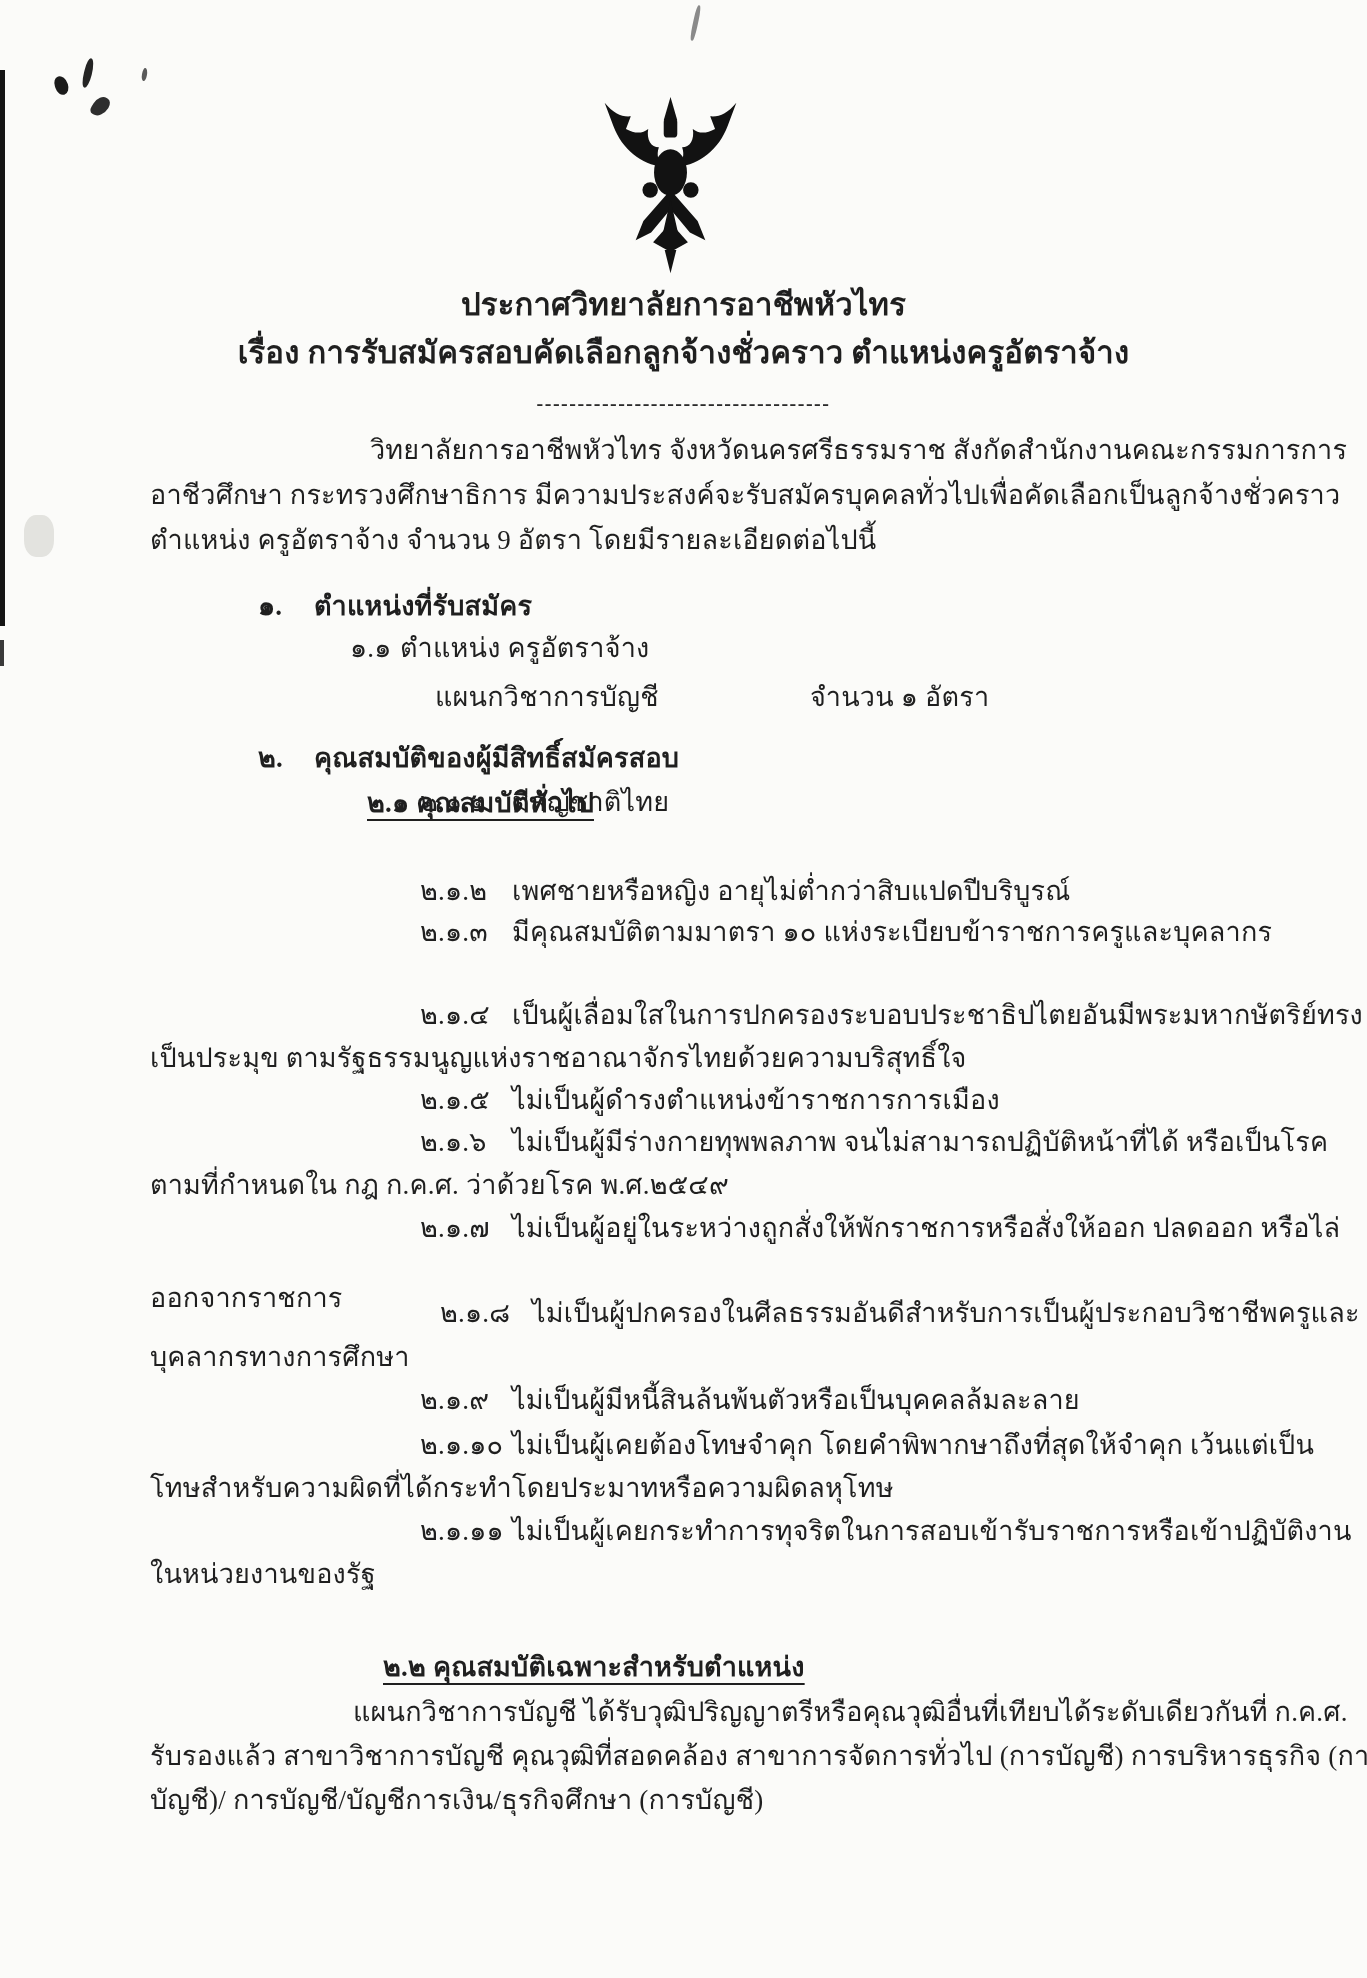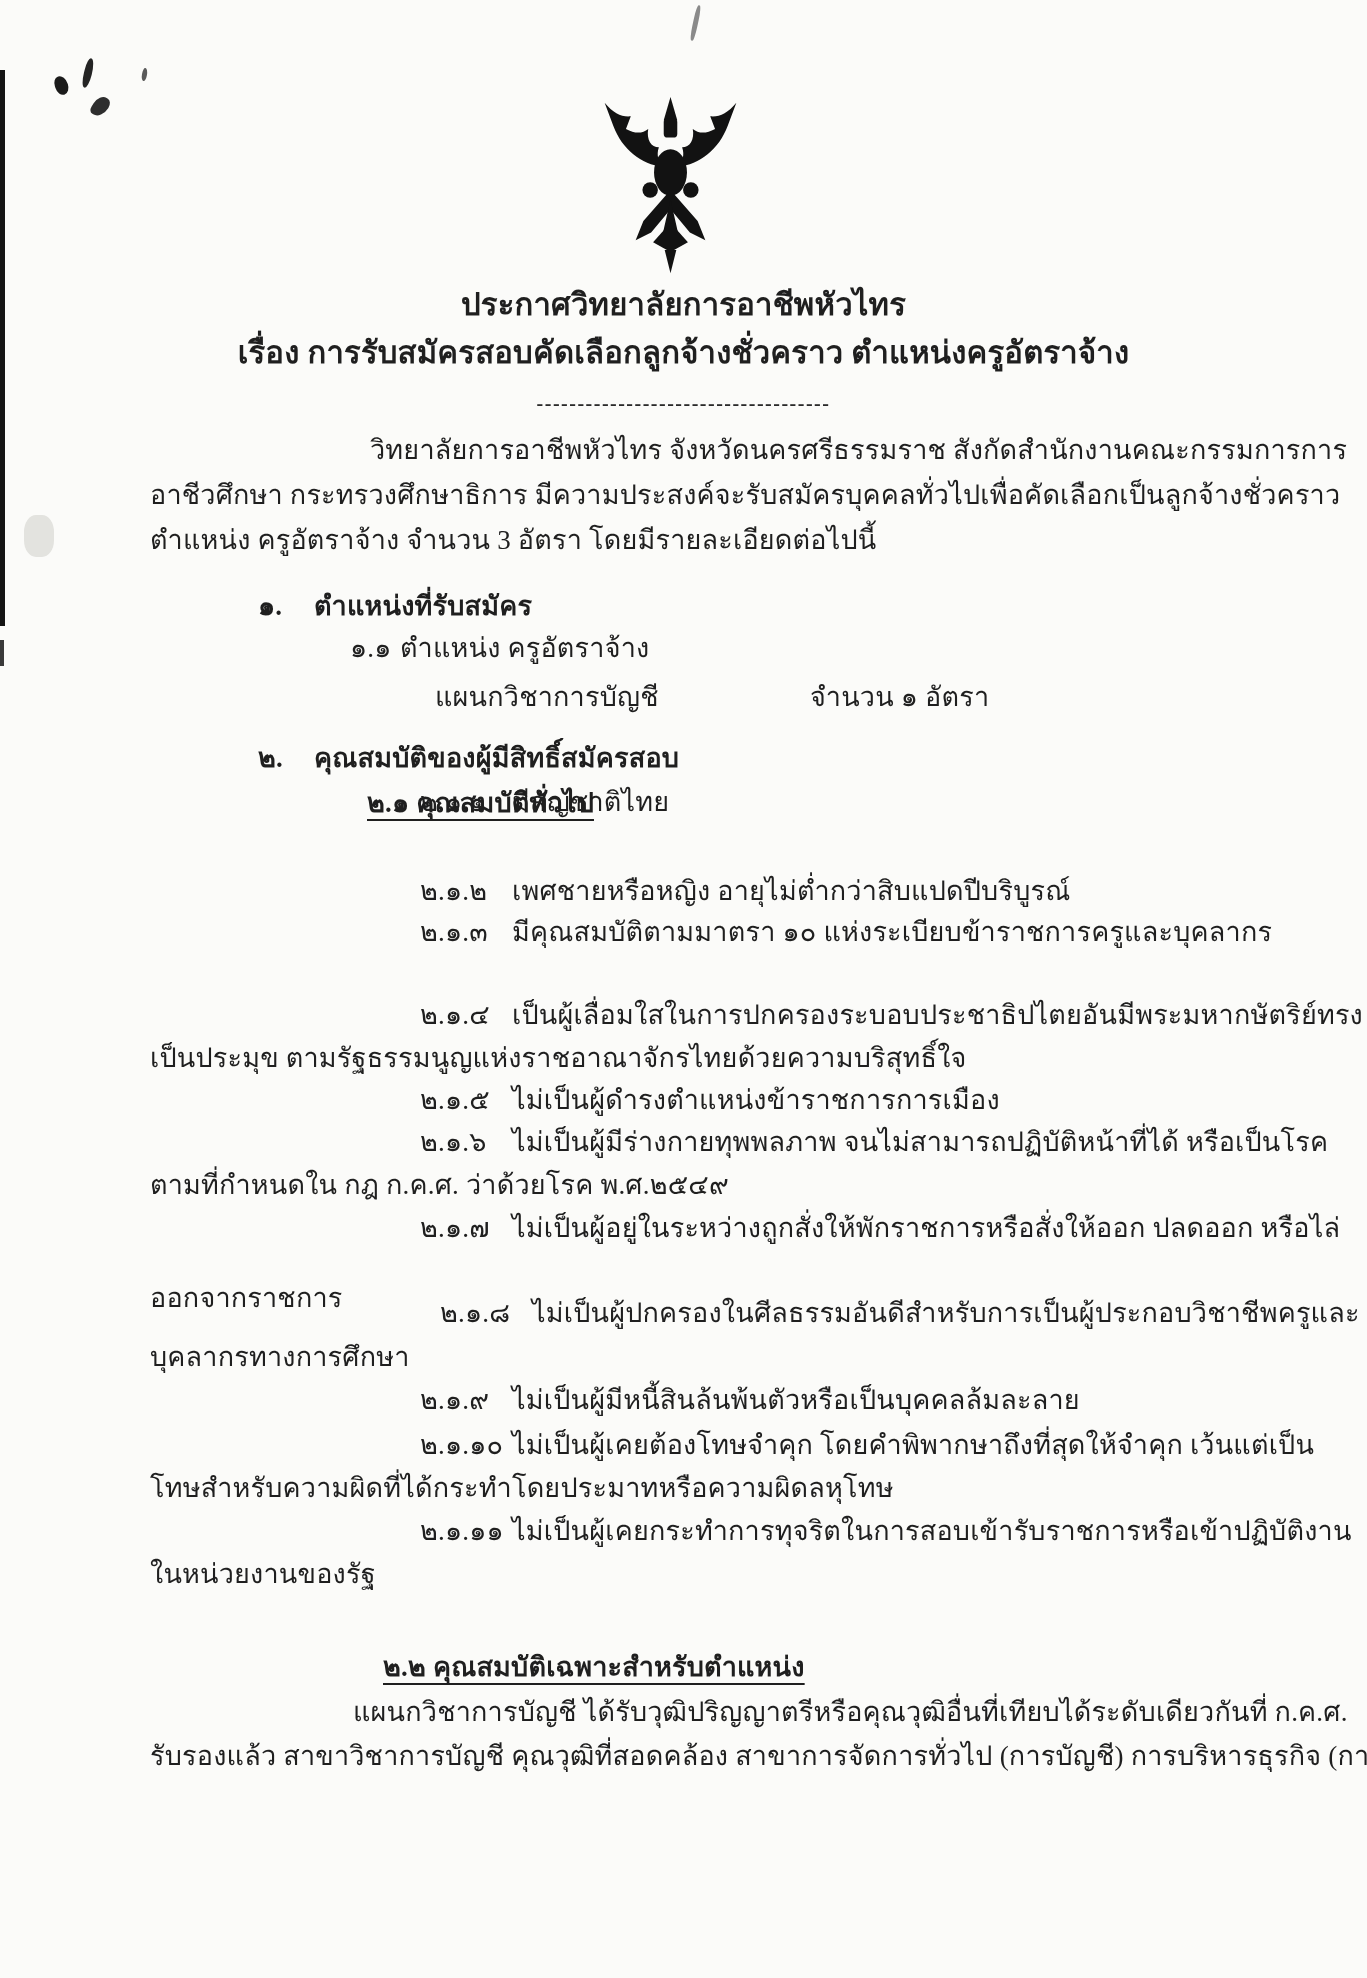--- a/index.html
+++ b/index.html
@@ -79,21 +79,21 @@
       </g>
     </svg>
   </div>
 
   <div class="line center bold title" style="top:285px">ประกาศวิทยาลัยการอาชีพหัวไทร</div>
   <div class="line center bold title" style="top:333px">เรื่อง  การรับสมัครสอบคัดเลือกลูกจ้างชั่วคราว ตำแหน่งครูอัตราจ้าง</div>
   <div class="line center divider" style="top:383px">------------------------------------</div>
 
   <div class="line" style="top:430px;left:370px">วิทยาลัยการอาชีพหัวไทร  จังหวัดนครศรีธรรมราช  สังกัดสำนักงานคณะกรรมการการ</div>
   <div class="line" style="top:475px;left:150px">อาชีวศึกษา  กระทรวงศึกษาธิการ  มีความประสงค์จะรับสมัครบุคคลทั่วไปเพื่อคัดเลือกเป็นลูกจ้างชั่วคราว</div>
-  <div class="line" style="top:520px;left:150px">ตำแหน่ง  ครูอัตราจ้าง  จำนวน 3 อัตรา  โดยมีรายละเอียดต่อไปนี้</div>
+  <div class="line" style="top:520px;left:150px">ตำแหน่ง  ครูอัตราจ้าง  จำนวน 9 อัตรา  โดยมีรายละเอียดต่อไปนี้</div>
 
   <div class="line bold" style="top:586px;left:258px">
     <span class="sec-num">๑.</span><span>ตำแหน่งที่รับสมัคร</span>
   </div>
   <div class="line" style="top:628px;left:350px">
     <span class="sub-num">๑.๑</span><span>ตำแหน่ง  ครูอัตราจ้าง</span>
   </div>
   <div class="line" style="top:677px;left:435px">แผนกวิชาการบัญชี</div>
   <div class="line" style="top:677px;left:810px">จำนวน ๑ อัตรา</div>
 
@@ -139,14 +139,15 @@
   </div>
   <div class="line" style="top:1468px;left:150px">โทษสำหรับความผิดที่ได้กระทำโดยประมาทหรือความผิดลหุโทษ</div>
   <div class="line" style="top:1511px;left:420px">
     <span class="item-num">๒.๑.๑๑</span><span>ไม่เป็นผู้เคยกระทำการทุจริตในการสอบเข้ารับราชการหรือเข้าปฏิบัติงาน</span>
   </div>
   <div class="line" style="top:1554px;left:150px">ในหน่วยงานของรัฐ</div>
 
   <div class="line bold underl" style="top:1647px;left:366px">๒.๒ คุณสมบัติเฉพาะสำหรับตำแหน่ง</div>
   <div class="line" style="top:1692px;left:353px">แผนกวิชาการบัญชี ได้รับวุฒิปริญญาตรีหรือคุณวุฒิอื่นที่เทียบได้ระดับเดียวกันที่ ก.ค.ศ.</div>
   <div class="line" style="top:1736px;left:150px">รับรองแล้ว  สาขาวิชาการบัญชี คุณวุฒิที่สอดคล้อง สาขาการจัดการทั่วไป (การบัญชี) การบริหารธุรกิจ (การ</div>
+  <div class="line" style="top:1780px;left:150px">บัญชี)/ การบัญชี/บัญชีการเงิน/ธุรกิจศึกษา (การบัญชี)</div>
 
 </div>
 
 </body></html>

